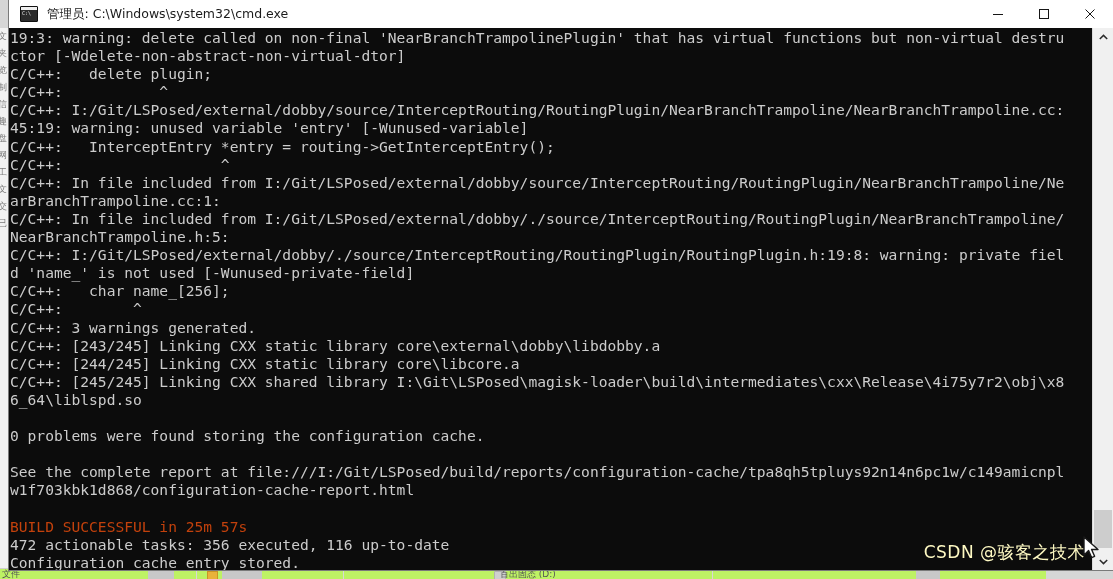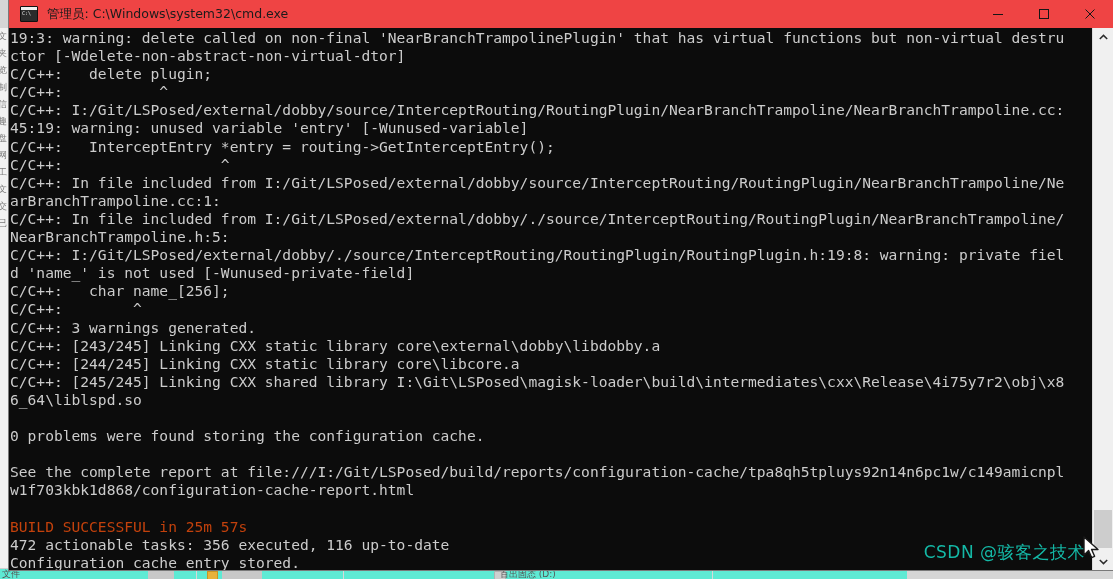--- a/index.html
+++ b/index.html
@@ -37,22 +37,22 @@
     font-family: "DejaVu Sans", sans-serif;
     font-size: 9px;
     line-height: 17px;
     color: #7b7b7b;
     letter-spacing: 0;
     white-space: pre;
   }
   .bg-explorer-bottom {
     position: absolute;
     left: 0; top: 568px;
-    width: 907px; height: 11px;
-    background: #5eead4;
+    width: 1046px; height: 11px;
+    background: #bef264;
     border-top: 1px solid #cfcfcf;
     overflow: hidden;
     text-align: right;
   }
   .bg-explorer-bottom .bgb-item {
     position: absolute;
     top: 0px;
     font-family: "DejaVu Sans", sans-serif;
     font-size: 9px;
     line-height: 11px;
@@ -93,21 +93,21 @@
     top: 0;
     width: 1104px;
     height: 570px;
     background: #0c0c0c;
     box-shadow: 0 0 0 1px #7a7a7a;
   }
   #title-bar {
     position: absolute;
     left: 0; top: 0;
     width: 1104px; height: 28px;
-    background: #ef4444;
+    background: #ffffff;
     border-bottom: 1px solid #e3e3e3;
     display: flex;
     align-items: center;
   }
   #cmd-icon {
     width: 16px; height: 14px;
     margin-left: 11px;
     background: #2b2b2b;
     border: 1px solid #111;
     border-radius: 1px;
@@ -212,21 +212,21 @@
     background: #cdcdcd;
   }
 
   
   #csdn-watermark {
     position: absolute;
     right: 28px;
     bottom: 15px;
     font-family: "DejaVu Sans", sans-serif;
     font-size: 17px;
-    color: #14b8a6;
+    color: #fef9c3;
     letter-spacing: 0.5px;
     white-space: nowrap;
     pointer-events: none;
   }
 
   
   #mouse-cursor {
     position: absolute;
     left: 1082px;
     top: 536px;

